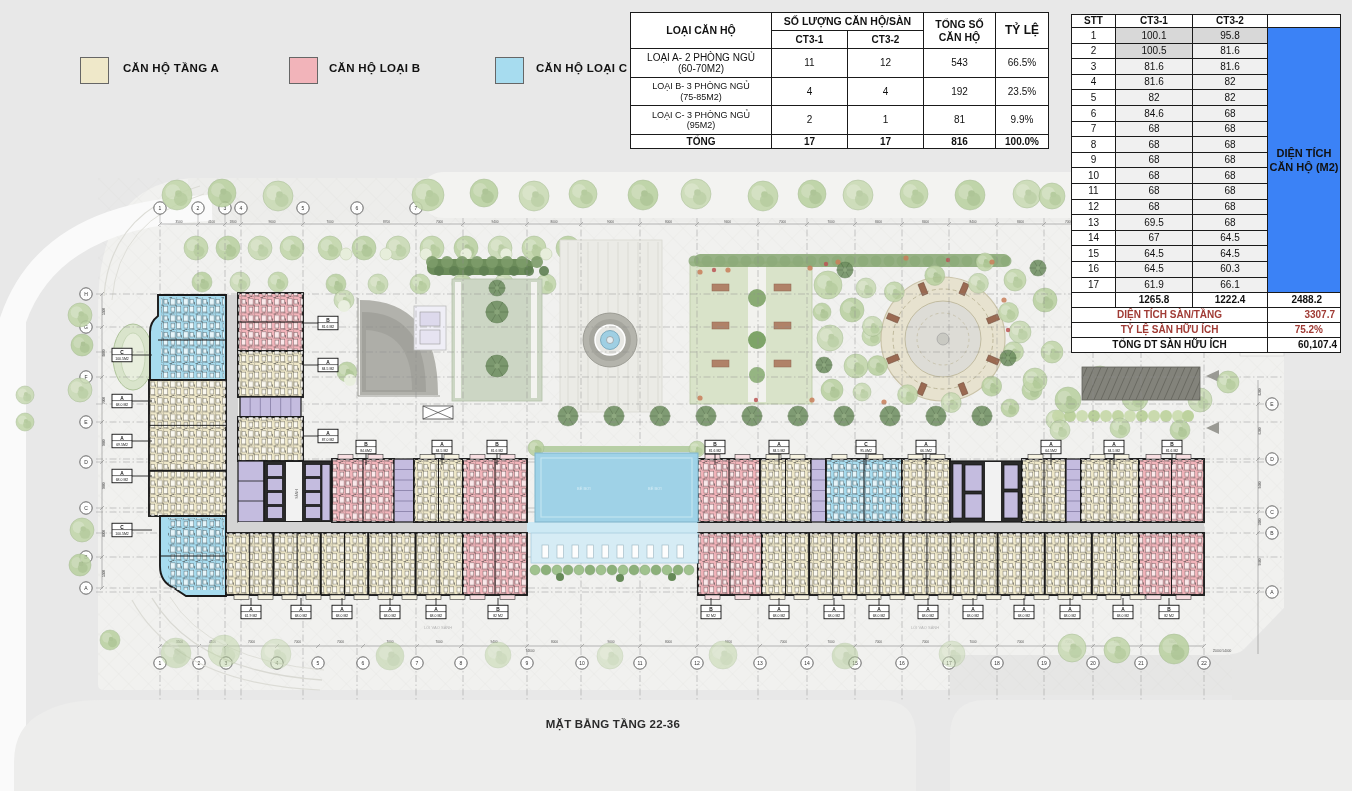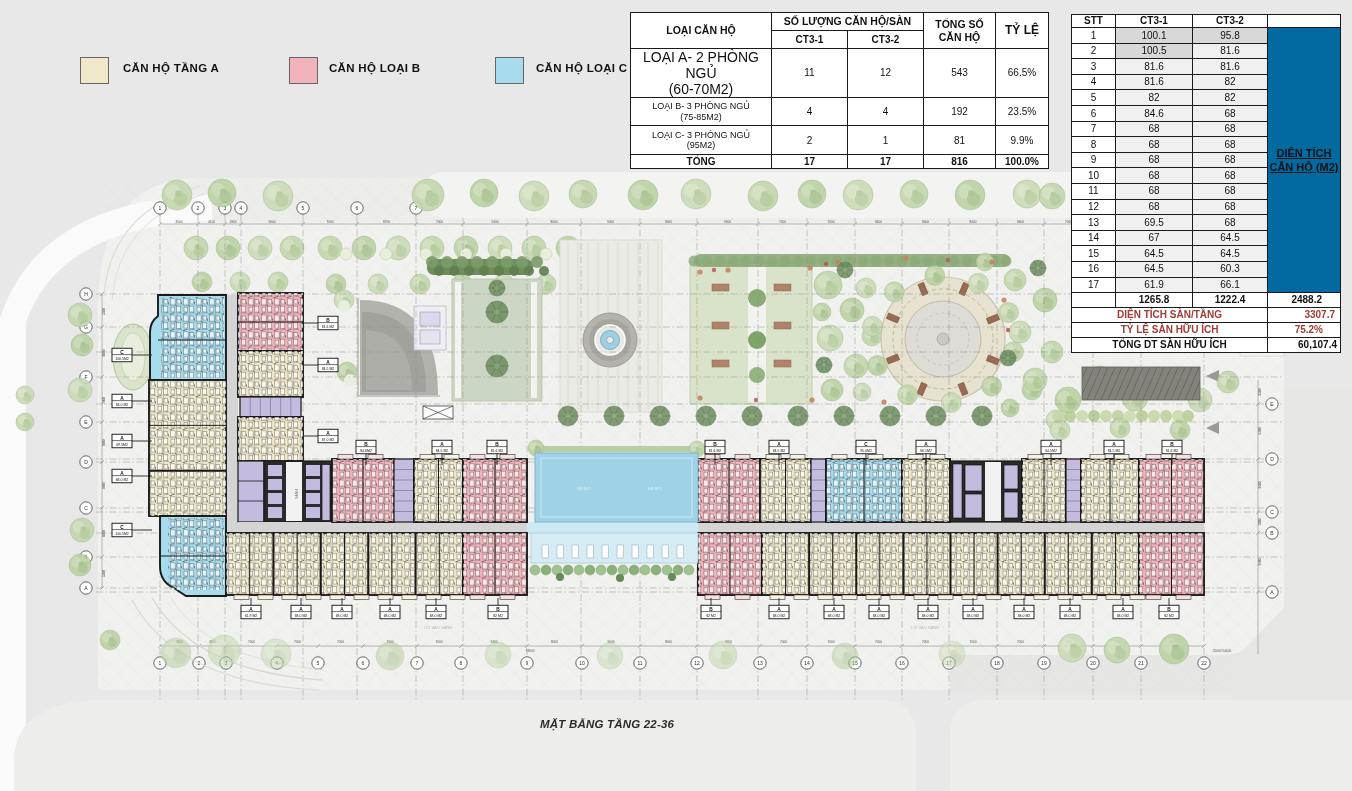--- a/index.html
+++ b/index.html
@@ -1771,21 +1771,21 @@
 <td rowspan="2" class="b" style="font-size:10.5px;">LOẠI CĂN HỘ</td>
 <td colspan="2" class="b" style="font-size:10.5px;">SỐ LƯỢNG CĂN HỘ/SÀN</td>
 <td rowspan="2" class="b" style="font-size:10.5px;">TỔNG SỐ<br>CĂN HỘ</td>
 <td rowspan="2" class="b" style="font-size:12px;">TỶ LỆ</td>
 </tr>
 <tr style="height:18px;">
           <td class="b">CT3-1</td>
           <td class="b">CT3-2</td>
         </tr>
 <tr style="height:29px;">
-          <td style="font-size:14px;">LOẠI A- 2 PHÒNG NGỦ<br>(60-70M2)</td>
+          <td style="font-size:10px;">LOẠI A- 2 PHÒNG NGỦ<br>(60-70M2)</td>
           <td>11</td>
           <td>12</td>
           <td>543</td>
           <td>66.5%</td>
         </tr>
 <tr style="height:28px;">
           <td style="font-size:9px;">LOẠI B- 3 PHÒNG NGỦ<br>(75-85M2)</td>
           <td>4</td>
           <td>4</td>
           <td>192</td>
@@ -1819,21 +1819,21 @@
         <tr style="height:13px;padding-left:36px;">
           <td class="b">STT</td>
           <td class="b">CT3-1</td>
           <td class="b">CT3-2</td>
           <td></td>
         </tr>
 <tr style="height:15.6px;">
           <td>1</td>
           <td class="gray2">100.1</td>
           <td class="gray2">95.8</td>
-          <td rowspan="17" class="b" style="background:#0369a1;font-size:11px;line-height:1.3;text-decoration:underline;">DIỆN TÍCH<br>CĂN HỘ (M2)</td>
+          <td rowspan="17" class="b" style="background:#3b82f6;font-size:11px;line-height:1.3;">DIỆN TÍCH<br>CĂN HỘ (M2)</td>
         </tr>
 <tr style="height:15.6px;">
           <td>2</td>
           <td class="gray2">100.5</td>
           <td class="gray1">81.6</td>
         </tr>
 <tr style="height:15.6px;">
           <td>3</td>
           <td class="gray1">81.6</td>
           <td class="gray1">81.6</td>
@@ -1923,13 +1923,13 @@
           <td colspan="3" class="red">TỶ LỆ SÀN HỮU ÍCH</td>
           <td class="red" style="text-align:right;padding-right:17px;">75.2%</td>
         </tr>
 <tr style="height:15px;">
           <td colspan="3" class="b">TỔNG DT SÀN HỮU ÍCH</td>
           <td class="b" style="text-align:right;padding-right:3px;">60,107.4</td>
         </tr>
 </tbody>
     </table>
 
-<div style="position:absolute;left:540px;top:718px;width:140px;text-align:left;font-size:11.5px;font-weight:bold;color:#2b2b2b;letter-spacing:0.2px;white-space:nowrap;font-style:italic;">MẶT BẰNG TẦNG 22-36</div>
+<div style="position:absolute;left:540px;top:718px;width:140px;text-align:right;font-size:11.5px;font-weight:bold;color:#2b2b2b;letter-spacing:0.2px;white-space:nowrap;">MẶT BẰNG TẦNG 22-36</div>
 </div>
 </body></html>

